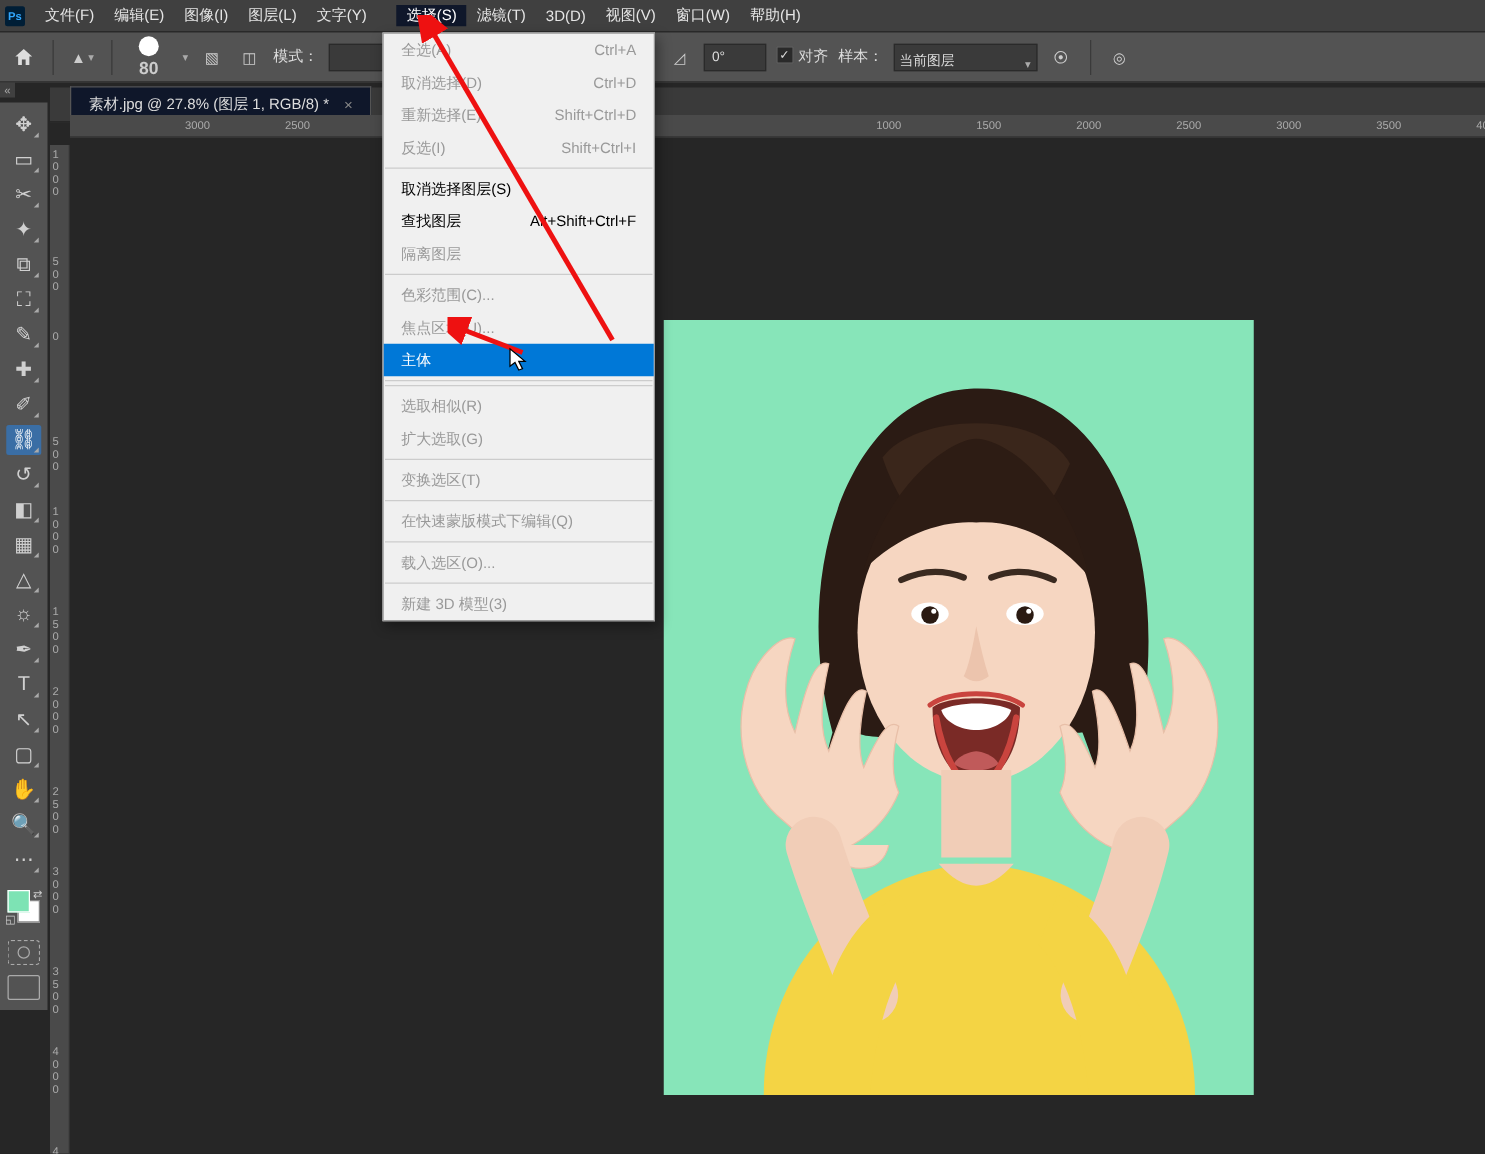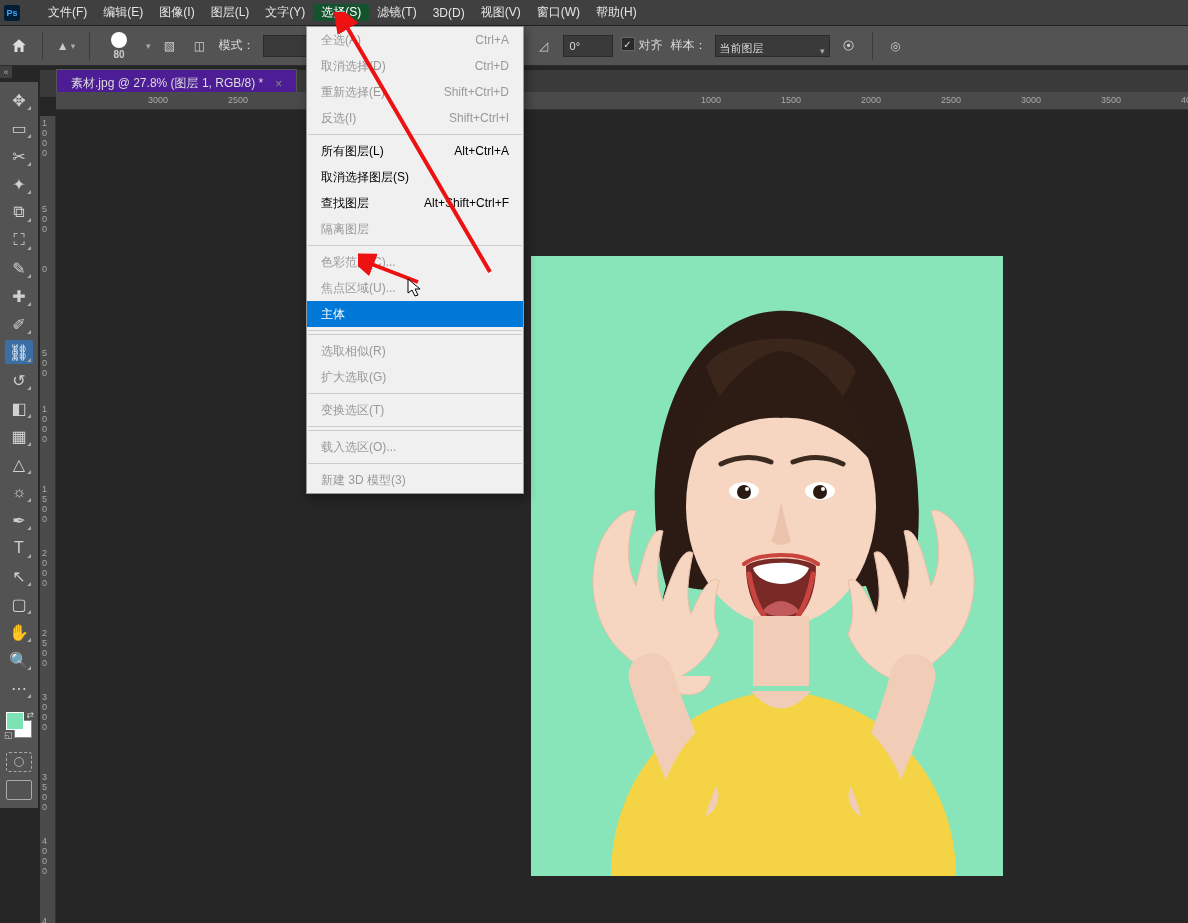--- a/index.html
+++ b/index.html
@@ -1,30 +1,30 @@
 <!DOCTYPE html>
 <html><head>
 <meta charset="utf-8">
 <style>
 * { margin: 0; padding: 0; box-sizing: border-box; font-family: "Microsoft YaHei", Arial, sans-serif; }
 body { background: #262626; color: #d8d8d8; font-size: 12px; overflow: hidden; width: 1188px; height: 923px; position: relative; }
 
 
 .menubar { height: 26px; background: #404040; display: flex; align-items: center; padding-left: 4px; border-bottom: 1px solid #222; }
-.ps-logo { width: 16px; height: 16px; background: #001e36; color: #31a8ff; font-size: 9px; font-weight: bold; display: flex; align-items: center; justify-content: center; margin-right: 20px; border-radius: 2px; }
+.ps-logo { width: 16px; height: 16px; background: #001e36; color: #31a8ff; font-size: 9px; font-weight: bold; display: flex; align-items: center; justify-content: center; margin-right: 8px; border-radius: 2px; }
 .menubar-item { padding: 0 8px; cursor: default; color: #e5e5e5; }
-.menubar-item.active { background: #14532d; color: #fff; }
+.menubar-item.active { background: #0f172a; color: #fff; margin-left: 16px; }
 
 
 .options-bar { height: 40px; background: #535353; display: flex; align-items: center; padding: 0 8px; gap: 8px; border-bottom: 1px solid #2c2c2c; }
 .opt-home { width: 22px; height: 22px; display:flex; align-items:center; justify-content:center; }
 .opt-sep { width: 1px; height: 28px; background: #3a3a3a; margin: 0 4px; }
 .brush-preview { width: 34px; height: 34px; display:flex; flex-direction:column; align-items:center; justify-content:center; }
 .brush-dot { width: 16px; height: 16px; background: #fff; border-radius: 50%; }
-.brush-num { font-size: 10px; color:#ccc; margin-top:1px;font-weight:bold;}
+.brush-num { font-size: 14px; color:#ccc; margin-top:1px;font-weight:bold;}
 .opt-label { color:#ddd; font-size:12px; }
 .opt-field { background:#3a3a3a; border:1px solid #2a2a2a; color:#ddd; padding:2px 6px; height:22px; width:60px; font-size:11px; display:flex; align-items:center; }
 .opt-select { background:#3a3a3a; border:1px solid #2a2a2a; color:#ddd; height:22px; width:115px; font-size:11px; padding:0 4px; display:flex; align-items:flex-end; justify-content:space-between;}
 .opt-icon { width:22px; height:22px; display:flex; align-items:center; justify-content:center; color:#ccc; }
 .opt-chk { width:14px; height:14px; background:#2a2a2a; border:1px solid #666; display:inline-flex; align-items:center; justify-content:center; margin-right:4px;}
 .opt-chk::after { content:"✓"; font-size:10px; color:#ddd; }
 
 
 .left-strip { position:absolute; left:0; top:66px; width:12px; height:12px; background:#404040; color:#aaa; font-size:9px; display:flex; align-items:center; justify-content:center; }
 .toolbox { position:absolute; left:0; top:82px; width:38px; background:#535353; display:flex; flex-direction:column; align-items:center; padding:6px 0; gap:4px; }
@@ -35,21 +35,21 @@
 .sw-fg { position:absolute; left:2px; top:2px; width:18px; height:18px; background:#7de3b4; border:1px solid #fff; z-index:2;}
 .sw-bg { position:absolute; right:2px; bottom:2px; width:18px; height:18px; background:#fff; border:1px solid #888; }
 .sw-arrow { position:absolute; right:0; top:0; font-size:9px; color:#ccc;}
 .sw-mini { position:absolute; left:0; bottom:0; font-size:9px; color:#ccc; }
 .mask-btn { width:26px; height:20px; border:1px dashed #aaa; border-radius:3px; margin:2px 0; position:relative;}
 .mask-btn::after{content:""; position:absolute; left:50%; top:50%; width:8px; height:8px; border:1px solid #aaa; border-radius:50%; transform:translate(-50%,-50%);}
 .screen-btn { width:26px; height:20px; border:1px solid #aaa; margin:2px 0; }
 
 
 .tab-bar { position:absolute; left:40px; top:70px; right:0; height:28px; background:#3a3a3a; display:flex; align-items:flex-end; padding-left:16px; border-bottom:1px solid #222;}
-.doc-tab { background:#4c1d95; color:#ddd; padding:5px 14px; font-size:12px; border-top:1px solid #555; border-left:1px solid #555; border-right:1px solid #555; display:flex; align-items:center; gap:8px;}
+.doc-tab { background:#0f172a; color:#ddd; padding:5px 14px; font-size:12px; border-top:1px solid #555; border-left:1px solid #555; border-right:1px solid #555; display:flex; align-items:center; gap:8px;}
 .doc-tab .x { color:#888; font-size:12px; margin-left:4px;}
 
 
 .ruler-h { position:absolute; left:56px; top:92px; right:0; height:18px; background:#4a4a4a; border-bottom:1px solid #333; overflow:hidden;}
 .ruler-h .tick { position:absolute; top:3px; font-size:9px; color:#aaa; }
 .ruler-v { position:absolute; left:40px; top:116px; width:16px; bottom:0; background:#4a4a4a; border-right:1px solid #333; }
 .ruler-v .tick { position:absolute; left:2px; font-size:9px; color:#aaa; writing-mode:horizontal-tb; }
 
 
 .canvas-area { position:absolute; left:56px; top:116px; right:0; bottom:0; background:#262626; overflow:hidden;}
@@ -299,24 +299,20 @@
     <div class="dd-item disabled">
       <span>重新选择(E)</span>
       <span>Shift+Ctrl+D</span>
     </div>
     <div class="dd-item disabled">
       <span>反选(I)</span>
       <span>Shift+Ctrl+I</span>
     </div>
     <div class="dd-sep"></div>
     <div class="dd-item">
-      <span>所有图层(L)</span>
-      <span>Alt+Ctrl+A</span>
-    </div>
-    <div class="dd-item">
       <span>取消选择图层(S)</span>
     </div>
     <div class="dd-item">
       <span>查找图层</span>
       <span>Alt+Shift+Ctrl+F</span>
     </div>
     <div class="dd-item disabled">
       <span>隔离图层</span>
     </div>
     <div class="dd-sep"></div>
@@ -335,20 +331,23 @@
       <span>选取相似(R)</span>
     </div>
     <div class="dd-item disabled">
       <span>扩大选取(G)</span>
     </div>
     <div class="dd-sep"></div>
     <div class="dd-item disabled">
       <span>变换选区(T)</span>
     </div>
     <div class="dd-sep"></div>
+    <div class="dd-item disabled">
+      <span>在快速蒙版模式下编辑(Q)</span>
+    </div>
     <div class="dd-sep"></div>
     <div class="dd-item disabled">
       <span>载入选区(O)...</span>
     </div>
     <div class="dd-sep"></div>
     <div class="dd-item disabled">
       <span>新建 3D 模型(3)</span>
     </div>
   </div>
 

